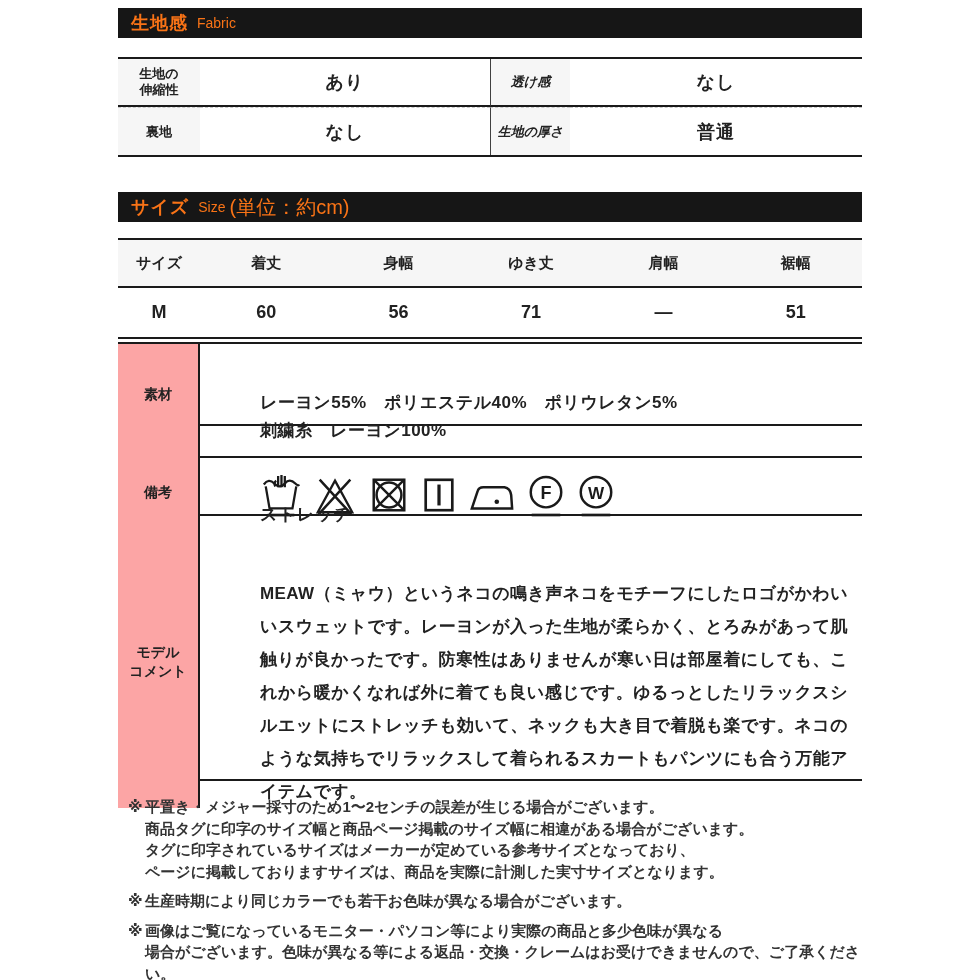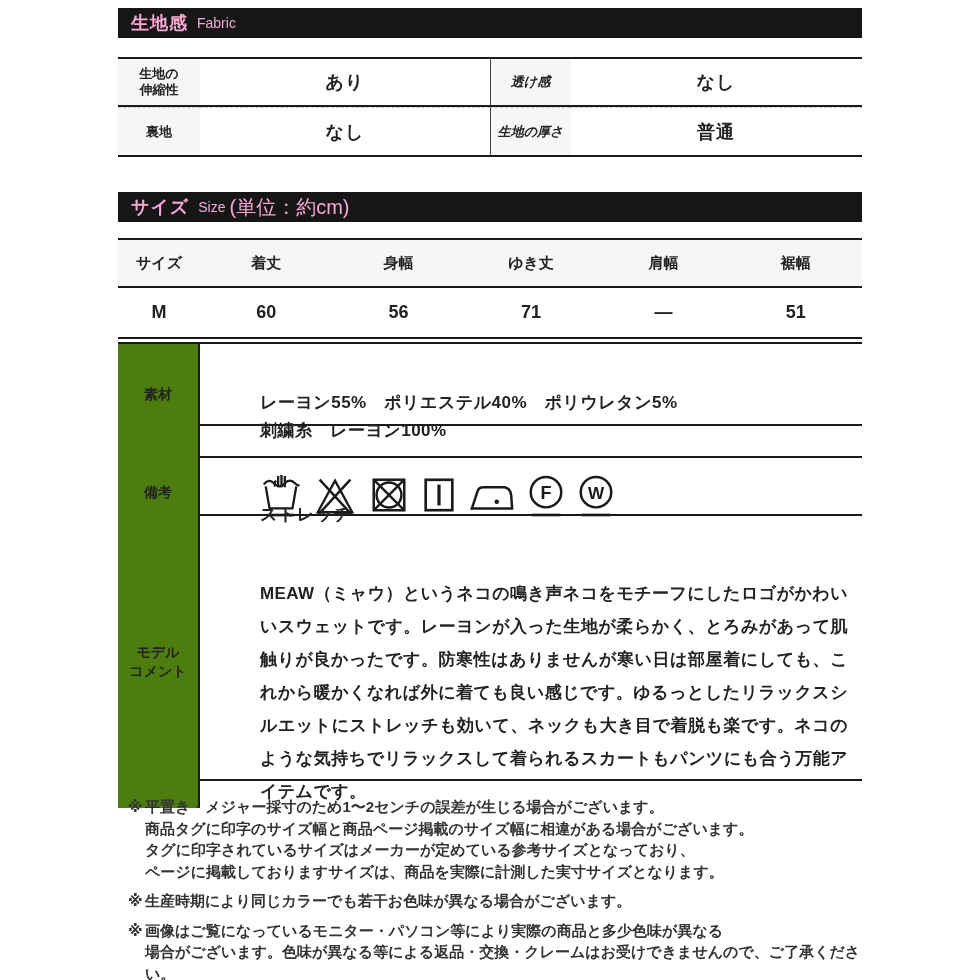--- a/index.html
+++ b/index.html
@@ -1,21 +1,21 @@
 <!DOCTYPE html>
 <html><head>
 <meta charset="utf-8">
 <style>
   * { margin:0; padding:0; box-sizing:border-box; }
   html,body { width:980px; height:980px; background:#ffffff; overflow:hidden; }
   body { font-family:"Liberation Sans","DejaVu Sans",sans-serif; color:#222; font-weight:bold; }
   .page { width:744px; margin-left:118px; padding-top:8px; }
 
   
-  .bar { height:30px; background:#161616; color:#f9a8d4; display:flex; align-items:center; padding:0 13px; }
+  .bar { height:30px; background:#161616; color:#f97316; display:flex; align-items:center; padding:0 13px; }
   .bar .t-jp { font-size:18px; font-weight:bold; letter-spacing:1px; }
   .bar .t-en { font-size:14px; font-weight:normal; margin-left:9px; }
   .bar .t-unit { font-size:20px; font-weight:normal; margin-left:4px; }
 
   
   .fabric-table { margin-top:19px; display:grid; grid-template-columns:82px 290px 80px 292px;
     border-top:2px solid #1a1a1a; border-bottom:2px solid #1a1a1a; }
   .fabric-table .cell { height:48px; display:flex; align-items:center; justify-content:center; text-align:center; }
   .fabric-table .lab { background:#f6f6f6; font-size:13px; line-height:16px; }
   .fabric-table .val { font-size:18px; letter-spacing:1px; }
@@ -29,21 +29,21 @@
   .size-table .cell { display:flex; align-items:center; justify-content:center; }
   .size-table .head { height:48px; background:#f6f6f6; font-size:15px; border-bottom:2px solid #1a1a1a; }
   .size-table .data { height:49px; font-size:18px; background:#fff; }
   .size-table .cell + .cell { border-left:0; }
   .size-table .c { border-left:2px solid #1a1a1a;text-align:center; }
 
   
   .detail-table { margin-top:3px; border-top:2px solid #1a1a1a; border-bottom:2px solid #1a1a1a; }
   .drow { display:grid; grid-template-columns:82px 1fr; }
   .drow + .drow { border-top:2px solid #1a1a1a; }
-  .dlab { background:#4d7c0f; border-right:2px solid #1a1a1a; display:flex; flex-direction:column;
+  .dlab { background:#fca5a5; border-right:2px solid #1a1a1a; display:flex; flex-direction:column;
     align-items:center; justify-content:center; font-size:14px; line-height:19px; text-align:center; }
   .dcontent { padding-left:60px; display:flex; flex-direction:column; justify-content:center;margin-top:45px; }
   .row-material { height:80px; }
   .row-material .dcontent { font-size:17px; line-height:28px; letter-spacing:0.5px; }
   .row-care { height:32px; }
   .care-icons { display:flex; align-items:center; gap:10px; }
   .care-icons svg { display:block; }
   .row-remarks { height:58px; }
   .row-remarks .dcontent { font-size:17px; letter-spacing:1px; }
   .row-comment { height:265px; }

